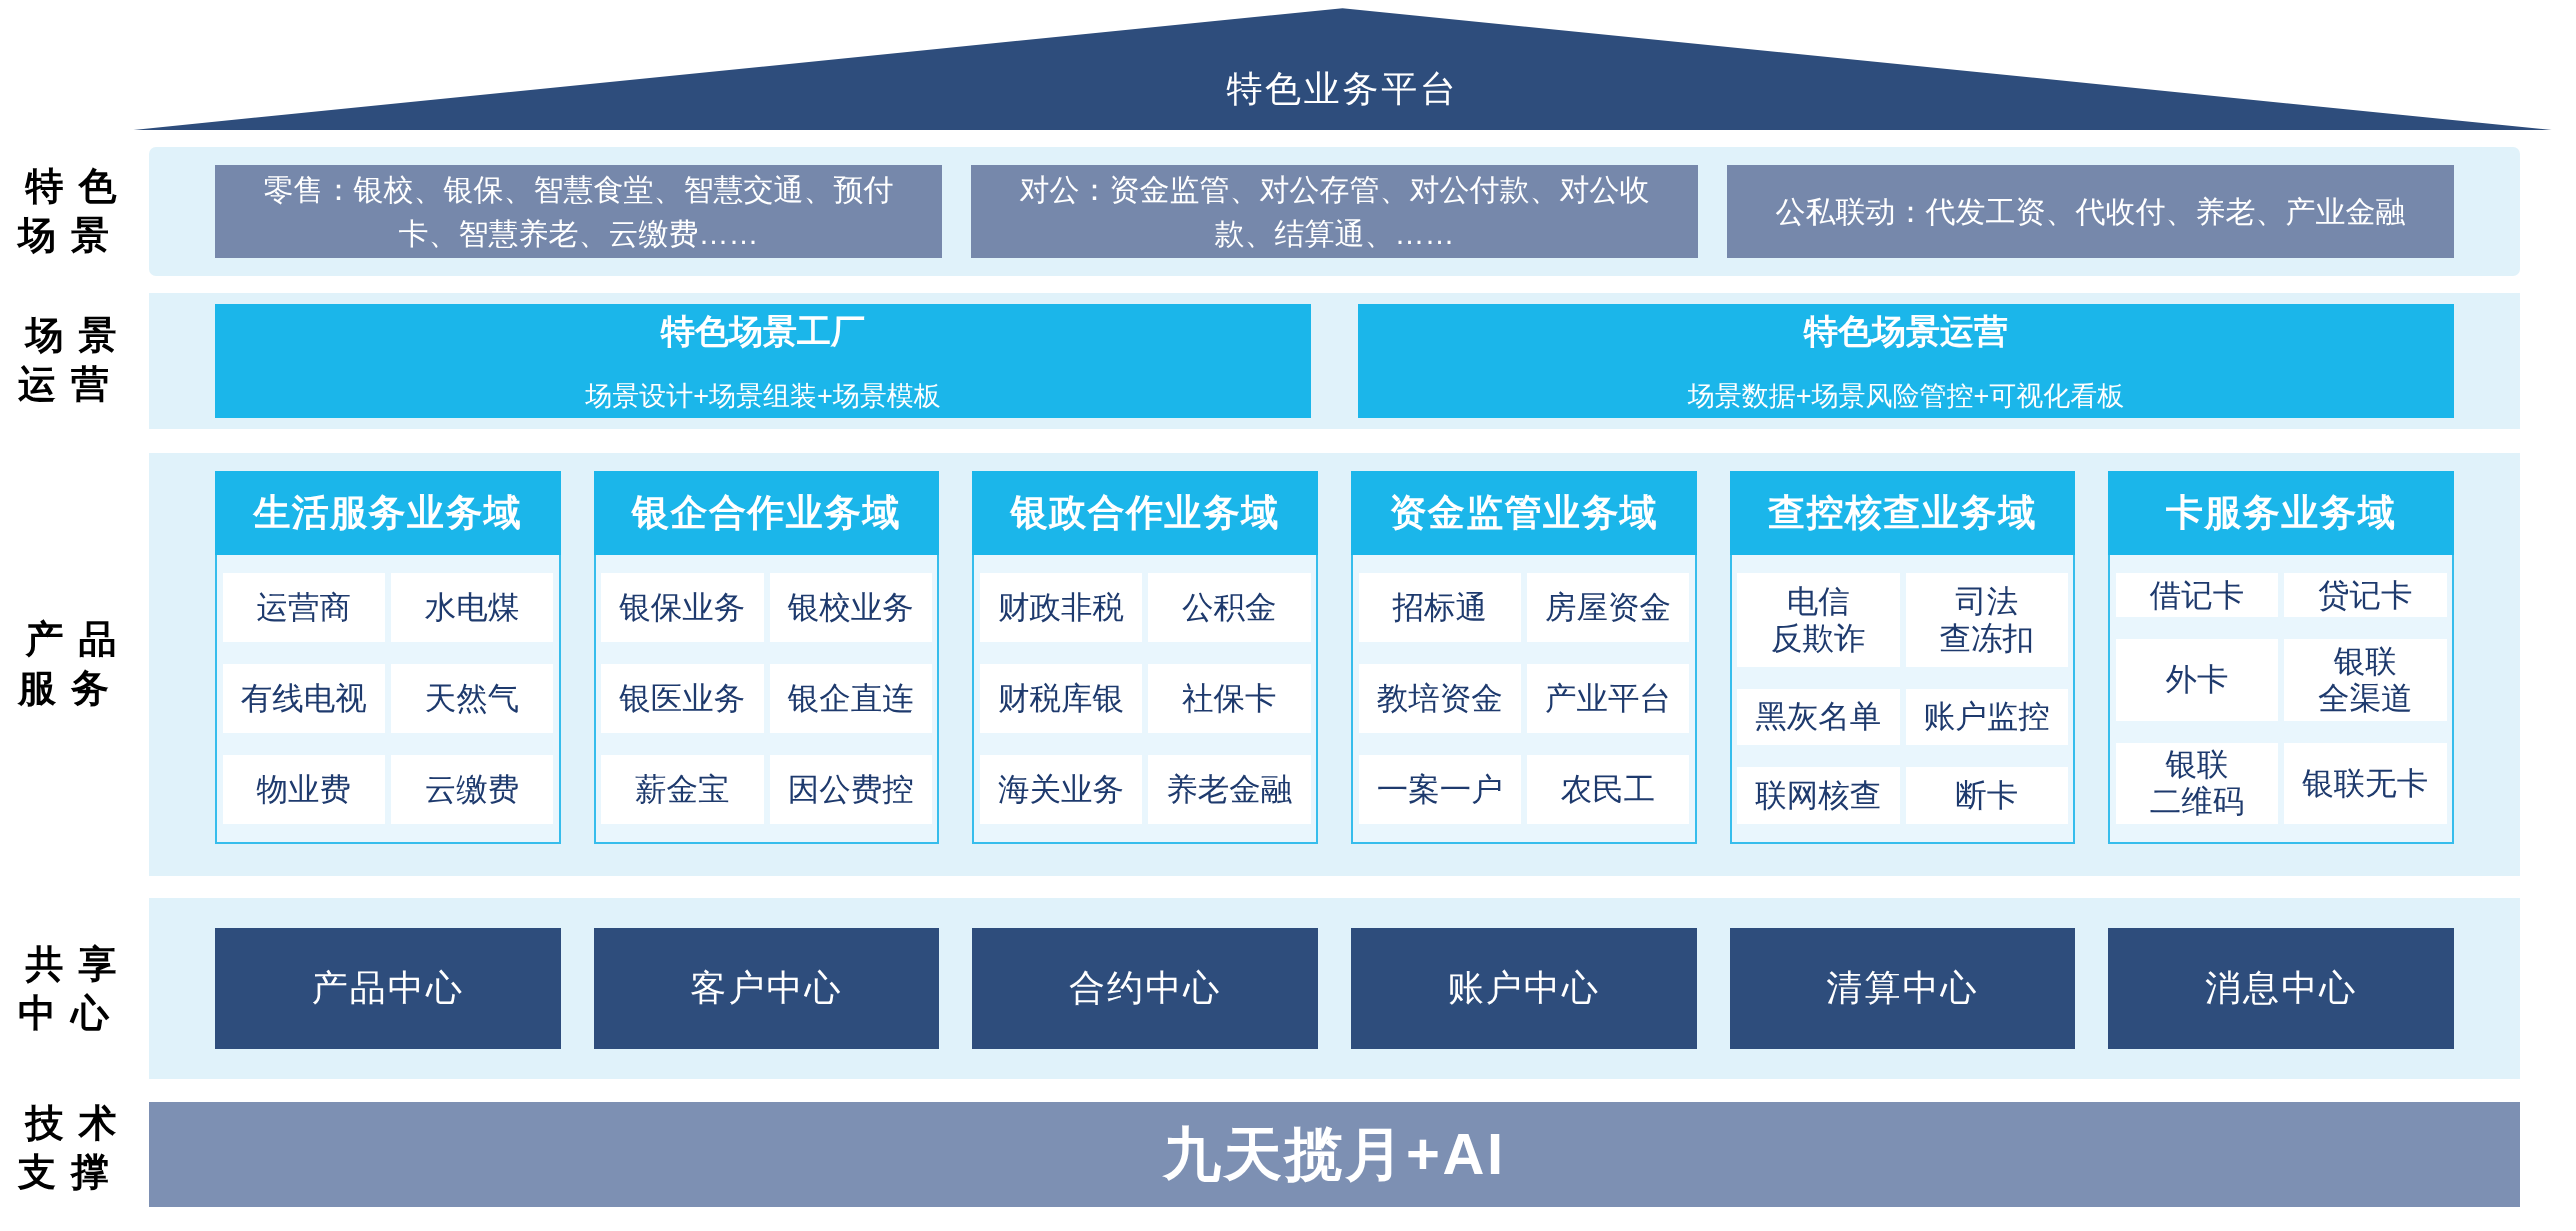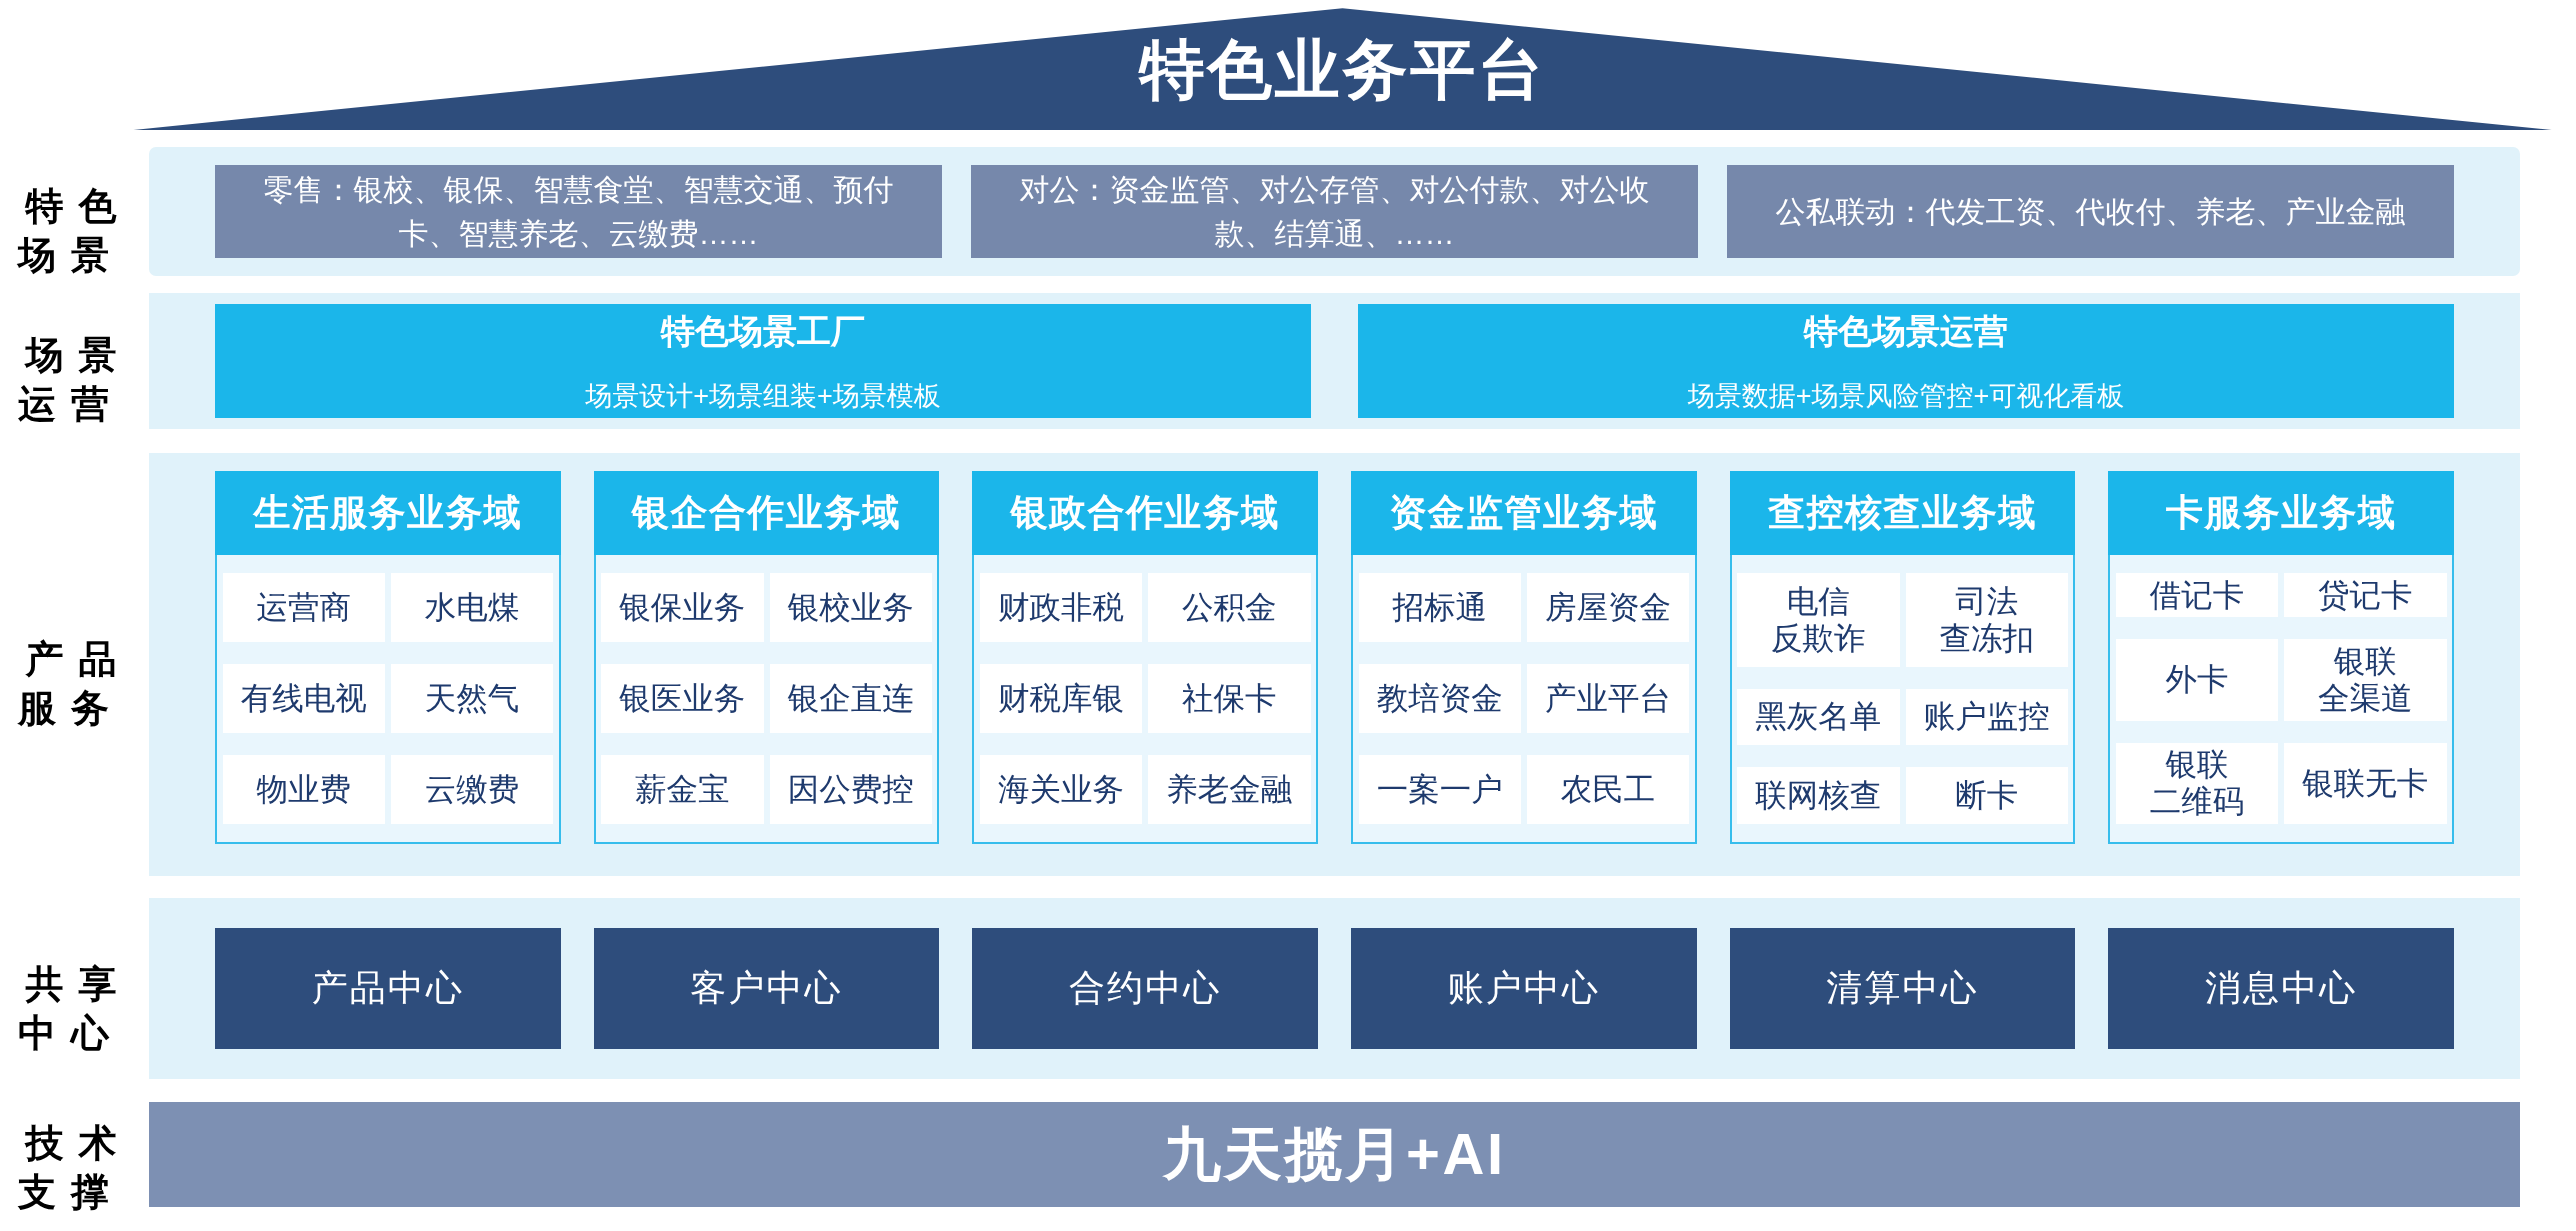--- a/index.html
+++ b/index.html
@@ -11,27 +11,27 @@
     overflow:hidden;
     font-family:"Liberation Sans","DejaVu Sans",sans-serif;
   }
   
   .roof{
     position:absolute;left:131px;top:8.2px;width:2423px;height:122px;
     background:#2E4D7C;
     clip-path:polygon(50% 0,100% 100%,0 100%);
     display:flex;align-items:flex-end;justify-content:center;
   }
-  .roof-title{color:#ffffff;font-size:65px;font-weight:bold;padding-bottom:16.4px;letter-spacing:2.7px;}
+  .roof-title{color:#ffffff;font-size:36px;font-weight:normal;padding-bottom:16.4px;letter-spacing:2.7px;}
   
   .side-label{
     position:absolute;left:0;width:142px;
     color:#000000;font-weight:bold;font-size:38px;line-height:1.28;
     letter-spacing:15px;text-indent:15px;
-    text-align:center;white-space:pre-line;margin-top:20px;
+    text-align:center;white-space:pre-line;
   }
   
   .band{
     position:absolute;left:149px;width:2371px;background:#E0F2FA;
     display:flex;box-sizing:border-box;
   }
   .band-scenario{top:147px;height:129px;padding:0 66px 0 66px;gap:29px;align-items:center;border-radius:7px;}
   .scenario-box{
     flex:1;height:93px;background:#7688AB;color:#ffffff;
     font-size:30px;line-height:1.45;

